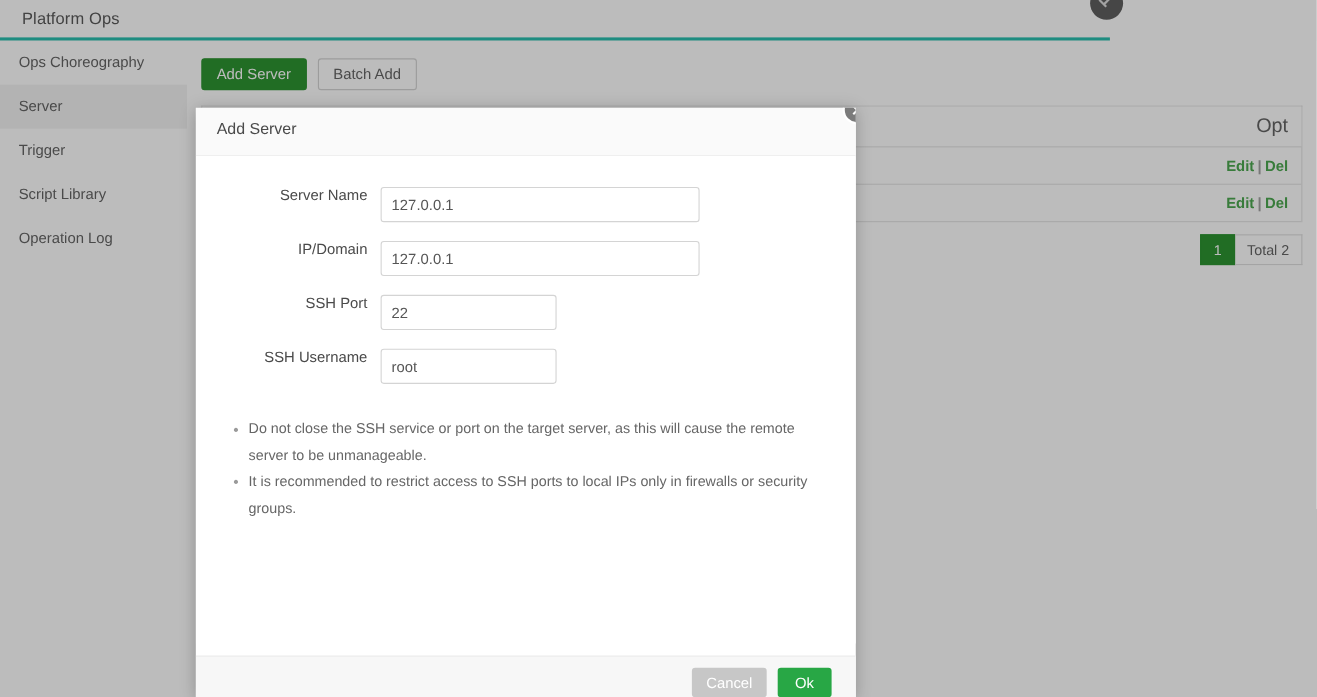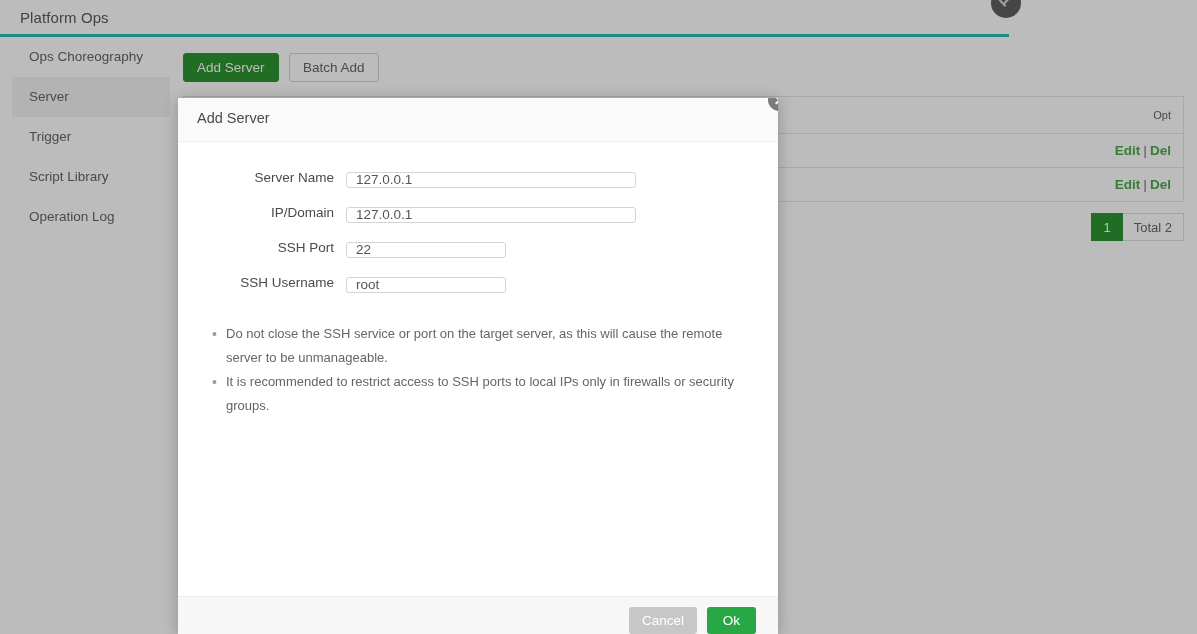--- a/index.html
+++ b/index.html
@@ -43,21 +43,21 @@
   }
   .topbar-corner::before {
     content: "";
     position: absolute; left: 11px; top: 12px;
     width: 9px; height: 2px; background: #d8d8d8;
     transform: rotate(-45deg);
   }
 
   
   .sidebar {
-    position: absolute; left: 12px; top: 37px;
+    position: absolute; left: 0; top: 37px;
     width: 170px; height: 597px;
     background: #ffffff;
   }
   .nav-item {
     height: 40px; line-height: 40px;
     padding-left: 17px;
     font-size: 13.5px; color: #555;
     cursor: pointer;
     white-space: nowrap;
   }
@@ -91,21 +91,21 @@
   
   .table-wrap {
     margin-top: 13px;
     border: 1px solid #e2e2e2;
     border-bottom: none;
     width: 1001px;
   }
   table.srv { width: 100%; border-collapse: collapse; }
   table.srv th {
     height: 36px;
-    font-size: 11px; font-weight: normal; color: #555;
+    font-size: 18px; font-weight: normal; color: #555;
     text-align: left; padding: 0 12px;
     border-bottom: 1px solid #e2e2e2;
     background: #ffffff;
     white-space: nowrap;
   }
   table.srv td {
     height: 34px;
     font-size: 13.5px; color: #666;
     padding: 0 12px;
     border-bottom: 1px solid #e2e2e2;
@@ -193,21 +193,21 @@
     margin-bottom: 17px;
   }
   .flabel {
     width: 168px; text-align: right;
     padding-right: 12px;
     font-size: 13.5px; color: #4a4a4a;
     white-space: nowrap;
   }
   .fctl input[type="text"],
   .fctl input[type="password"] {
-    height: 16px;
+    height: 32px;
     border: 1px solid #d4d4d4;
     border-radius: 3px;
     padding: 0 9px;
     font-size: 13.5px;
     color: #555;
     font-family: "Liberation Sans", sans-serif;
     outline: none;
     background: #ffffff;
   }
   .w-wide { width: 290px; }

